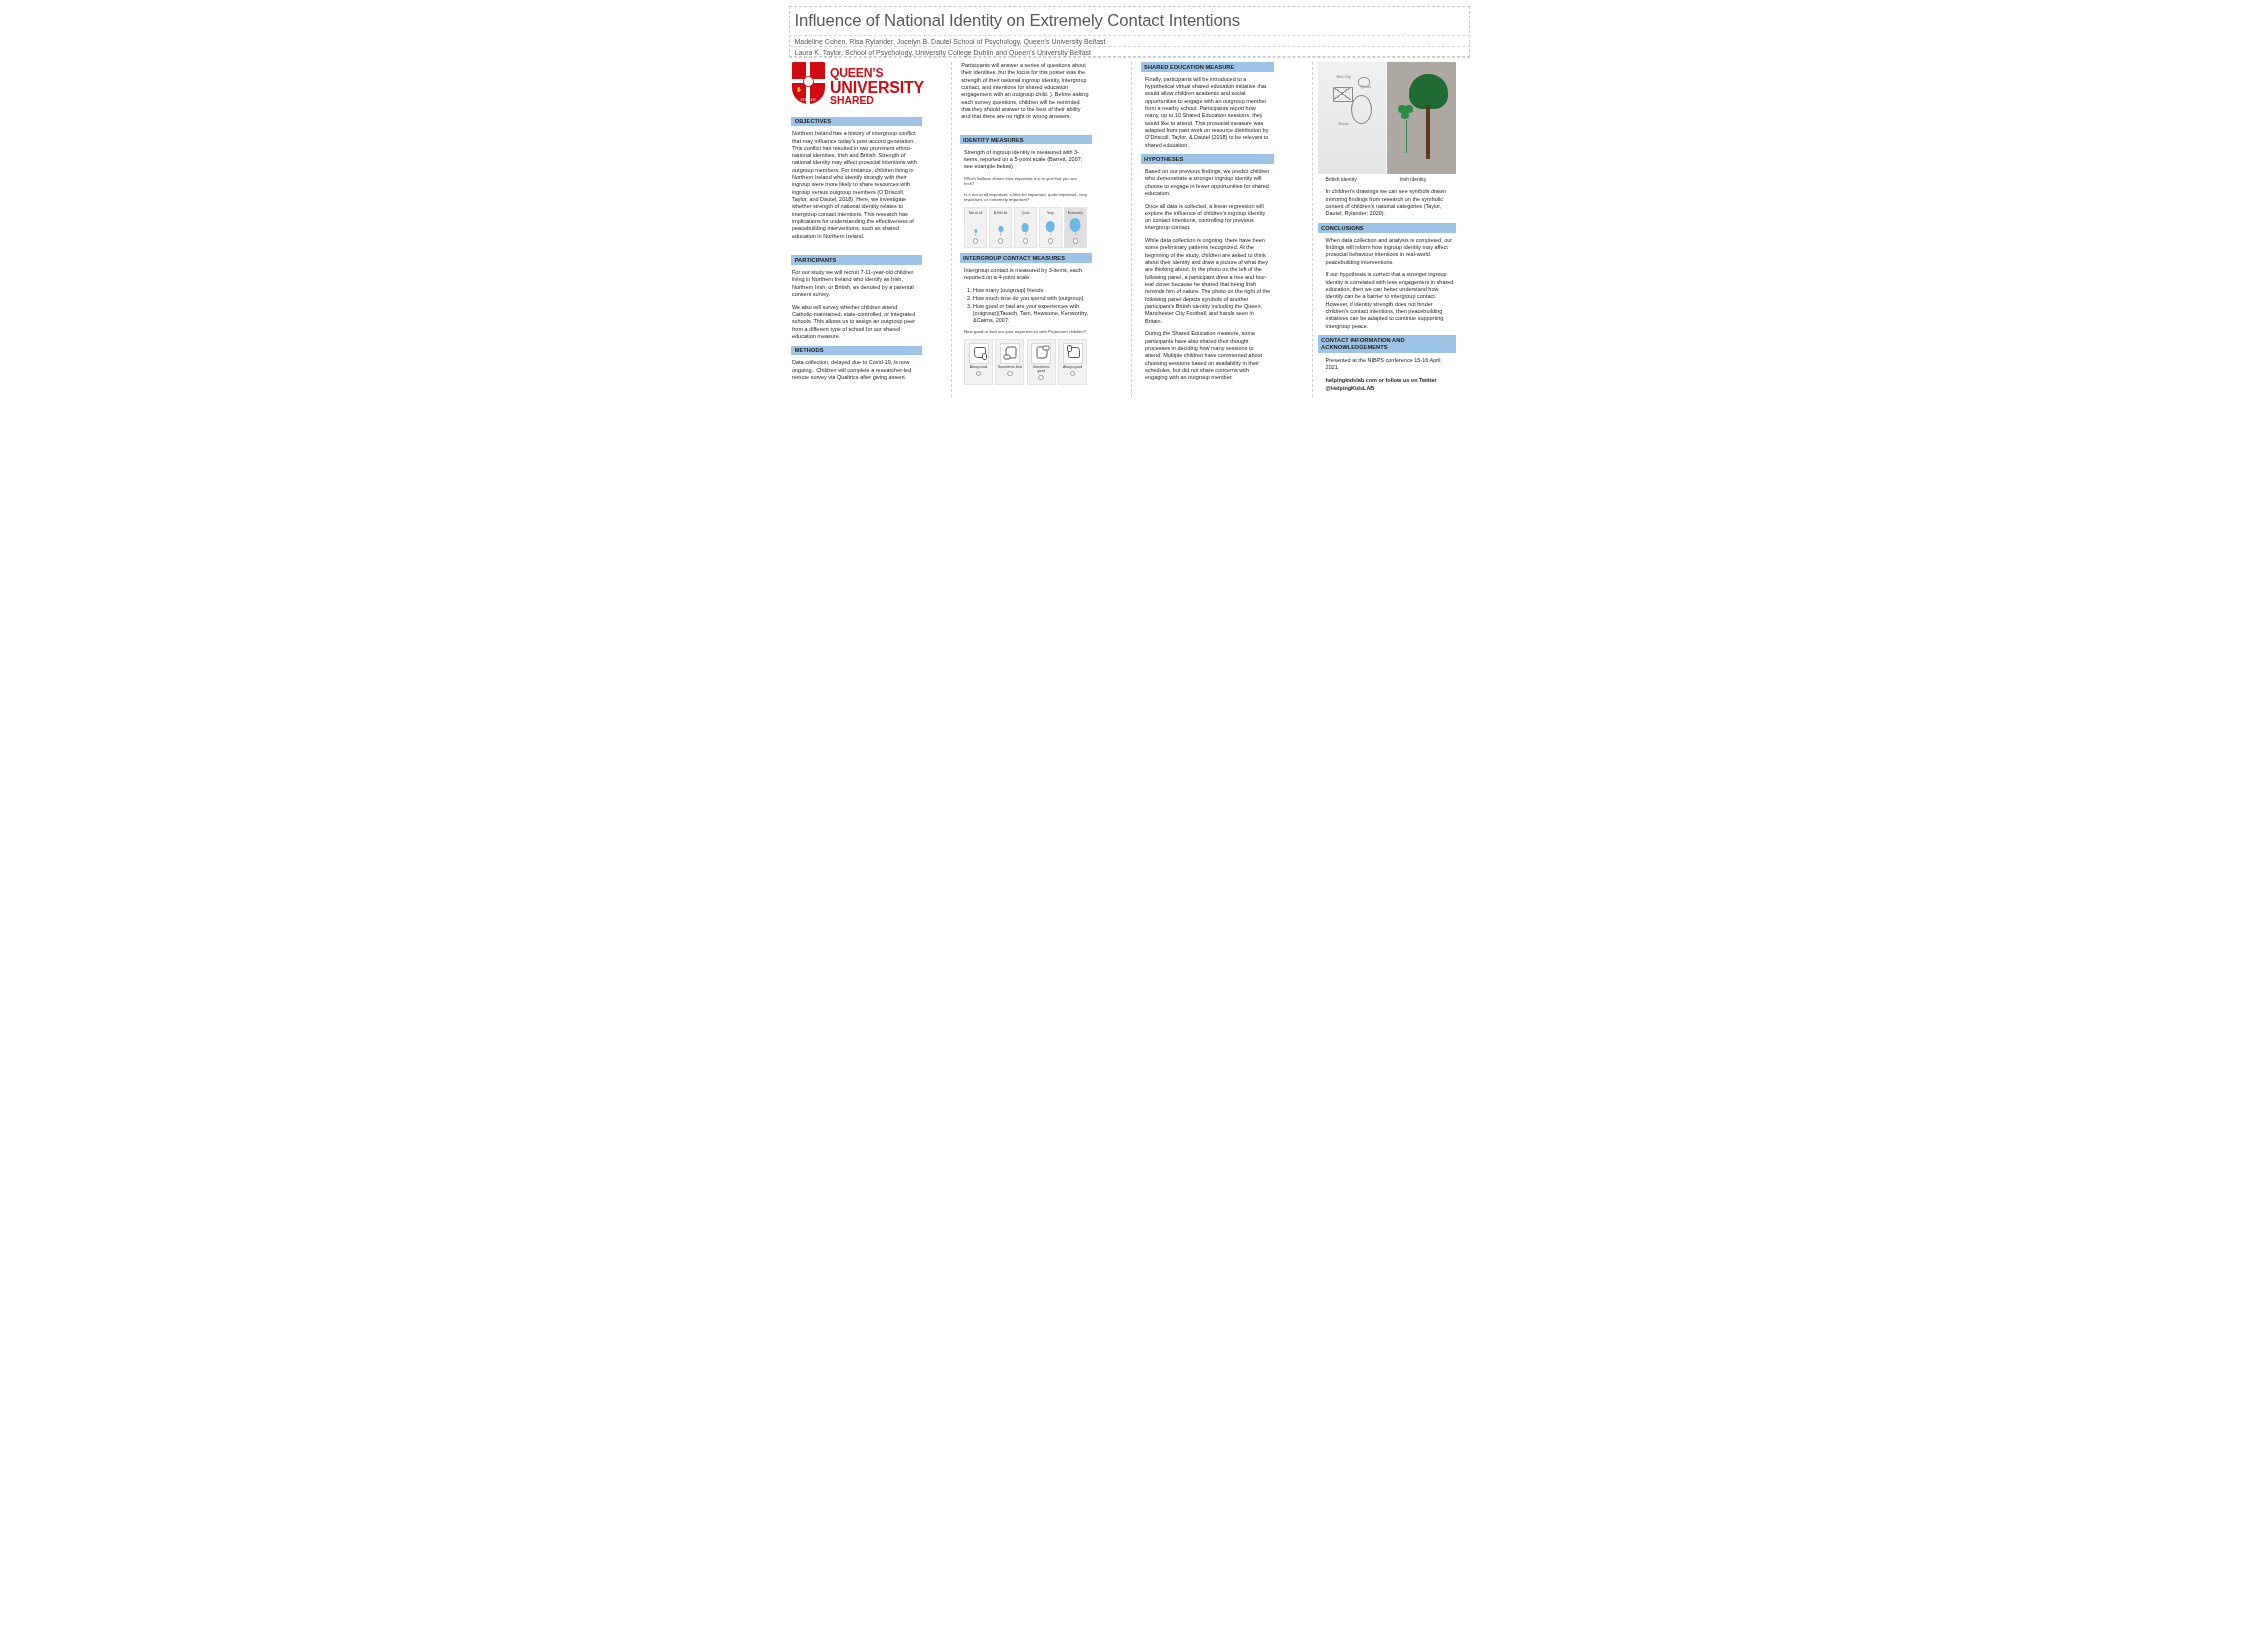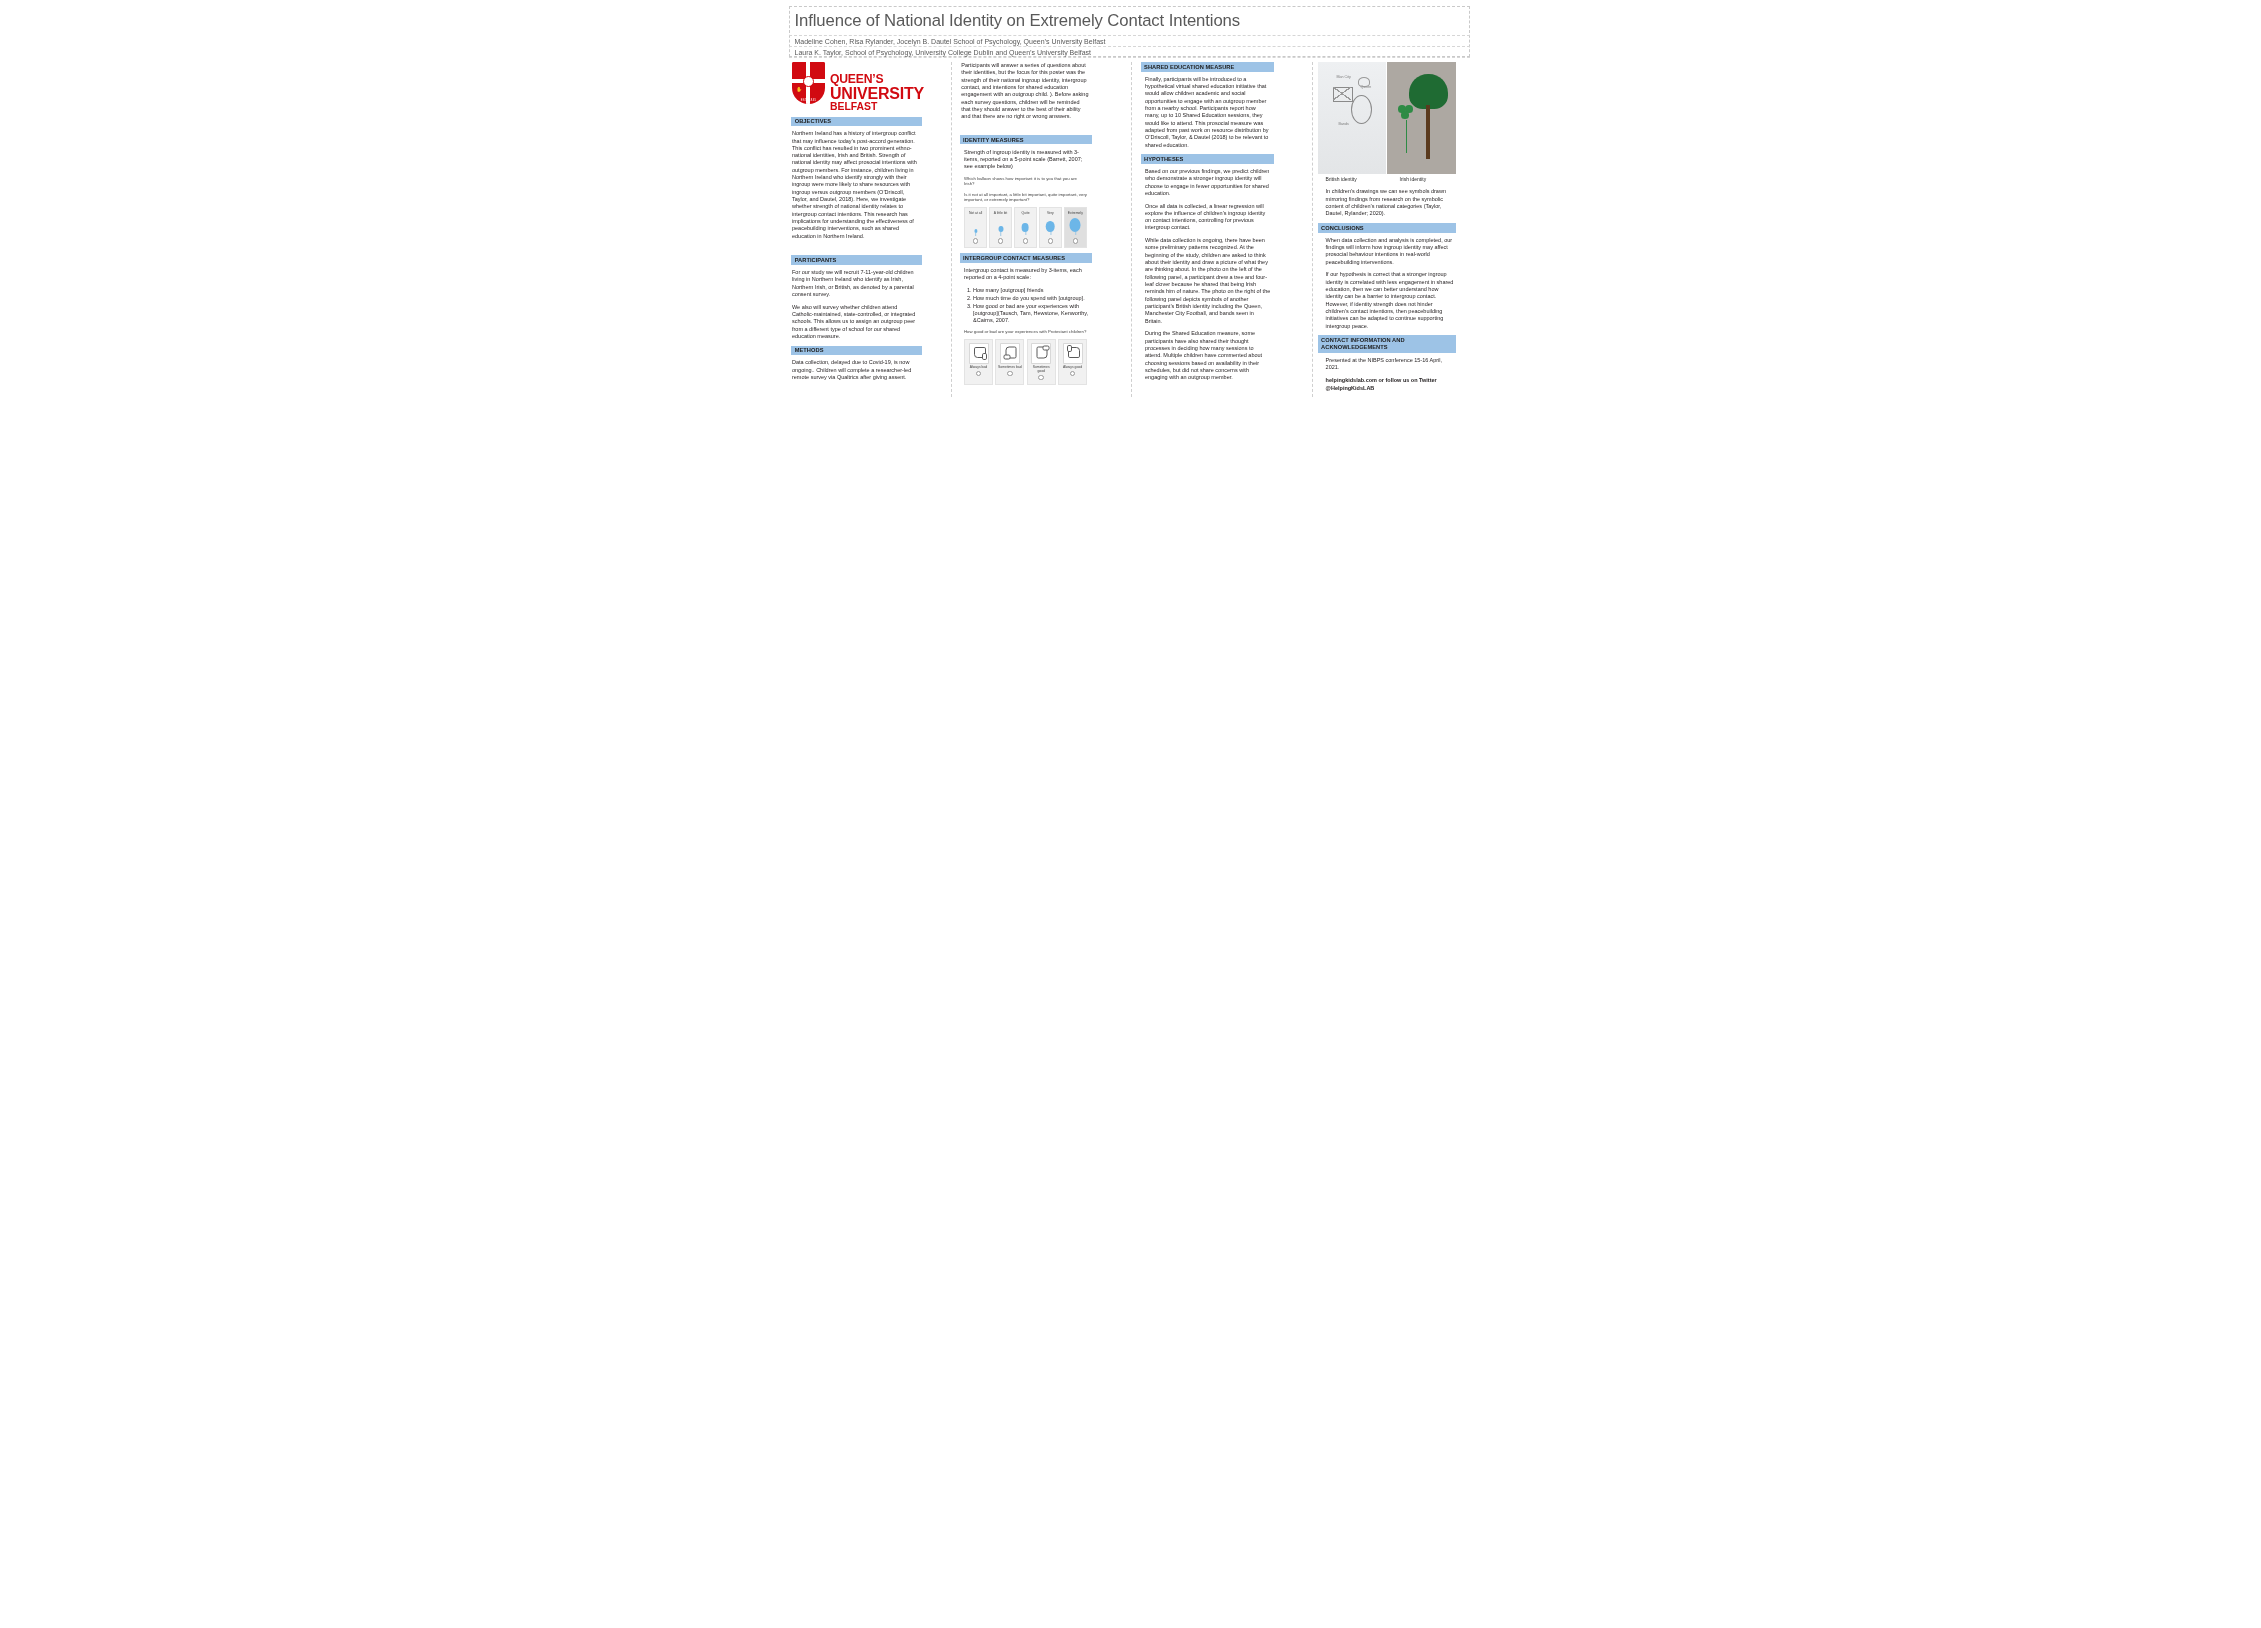--- a/index.html
+++ b/index.html
@@ -124,21 +124,21 @@
   }
   .emb-tl { left: 1.8px; top: 3.6px; }
   .emb-tr { left: 20px; top: 3.6px; }
   .emb-bl { left: 1.8px; top: 24.4px; }
   .emb-br { left: 20px; top: 24.4px; }
   .shield .estd {
     position: absolute; left: 0; bottom: 1.8px; width: 33px; text-align: center;
     color: #ffffff; font-size: 2.7px; letter-spacing: 0.3px;
   }
   .logo-text {
-    position: absolute; left: 38px; top: 12px;
+    position: absolute; left: 38px; top: 6px;
     color: #d10a11; font-weight: bold; line-height: 0.98;
   }
   .logo-text .l1 { font-size: 12.2px; letter-spacing: -0.2px; }
   .logo-text .l2 { font-size: 16px; letter-spacing: -0.2px; }
   .logo-text .l3 { font-size: 10.4px; letter-spacing: 0px; }
 
   
   .fig-box {
     margin: 2.7px 0 5.4px 4.5px;
     width: 123px;
@@ -270,21 +270,21 @@
         <div class="emb emb-tl">▦</div>
         <div class="emb emb-tr">♪</div>
         <div class="emb emb-bl">✋</div>
         <div class="emb emb-br">✦</div>
         <div class="q"></div>
         <div class="estd">ESTD1845</div>
       </div>
       <div class="logo-text">
         <div class="l1">QUEEN’S</div>
         <div class="l2">UNIVERSITY</div>
-        <div class="l3">BELFAST</div>
+        <div class="l3">SHARED</div>
       </div>
     </div>
 
     <div class="section-head">OBJECTIVES</div>
     <p class="body nopad">Northern Ireland has a history of intergroup conflict that may influence today’s post-accord generation. This conflict has resulted in two prominent ethno-national identities, Irish and British. Strength of national identity may affect prosocial intentions with outgroup members. For instance, children living in Northern Ireland who identify strongly with their ingroup were more likely to share resources with ingroup versus outgroup members (O’Driscoll, Taylor, and Dautel, 2018). Here, we investigate whether strength of national identity relates to intergroup contact intentions. This research has implications for understanding the effectiveness of peacebuilding interventions, such as shared education in Northern Ireland.</p>
 
     <div style="height:10px"></div>
 
     <div class="section-head">PARTICIPANTS</div>
     <p class="body nopad">For our study we will recruit 7-11-year-old children living in Northern Ireland who identify as Irish, Northern Irish, or British, as denoted by a parental consent survey.</p>

